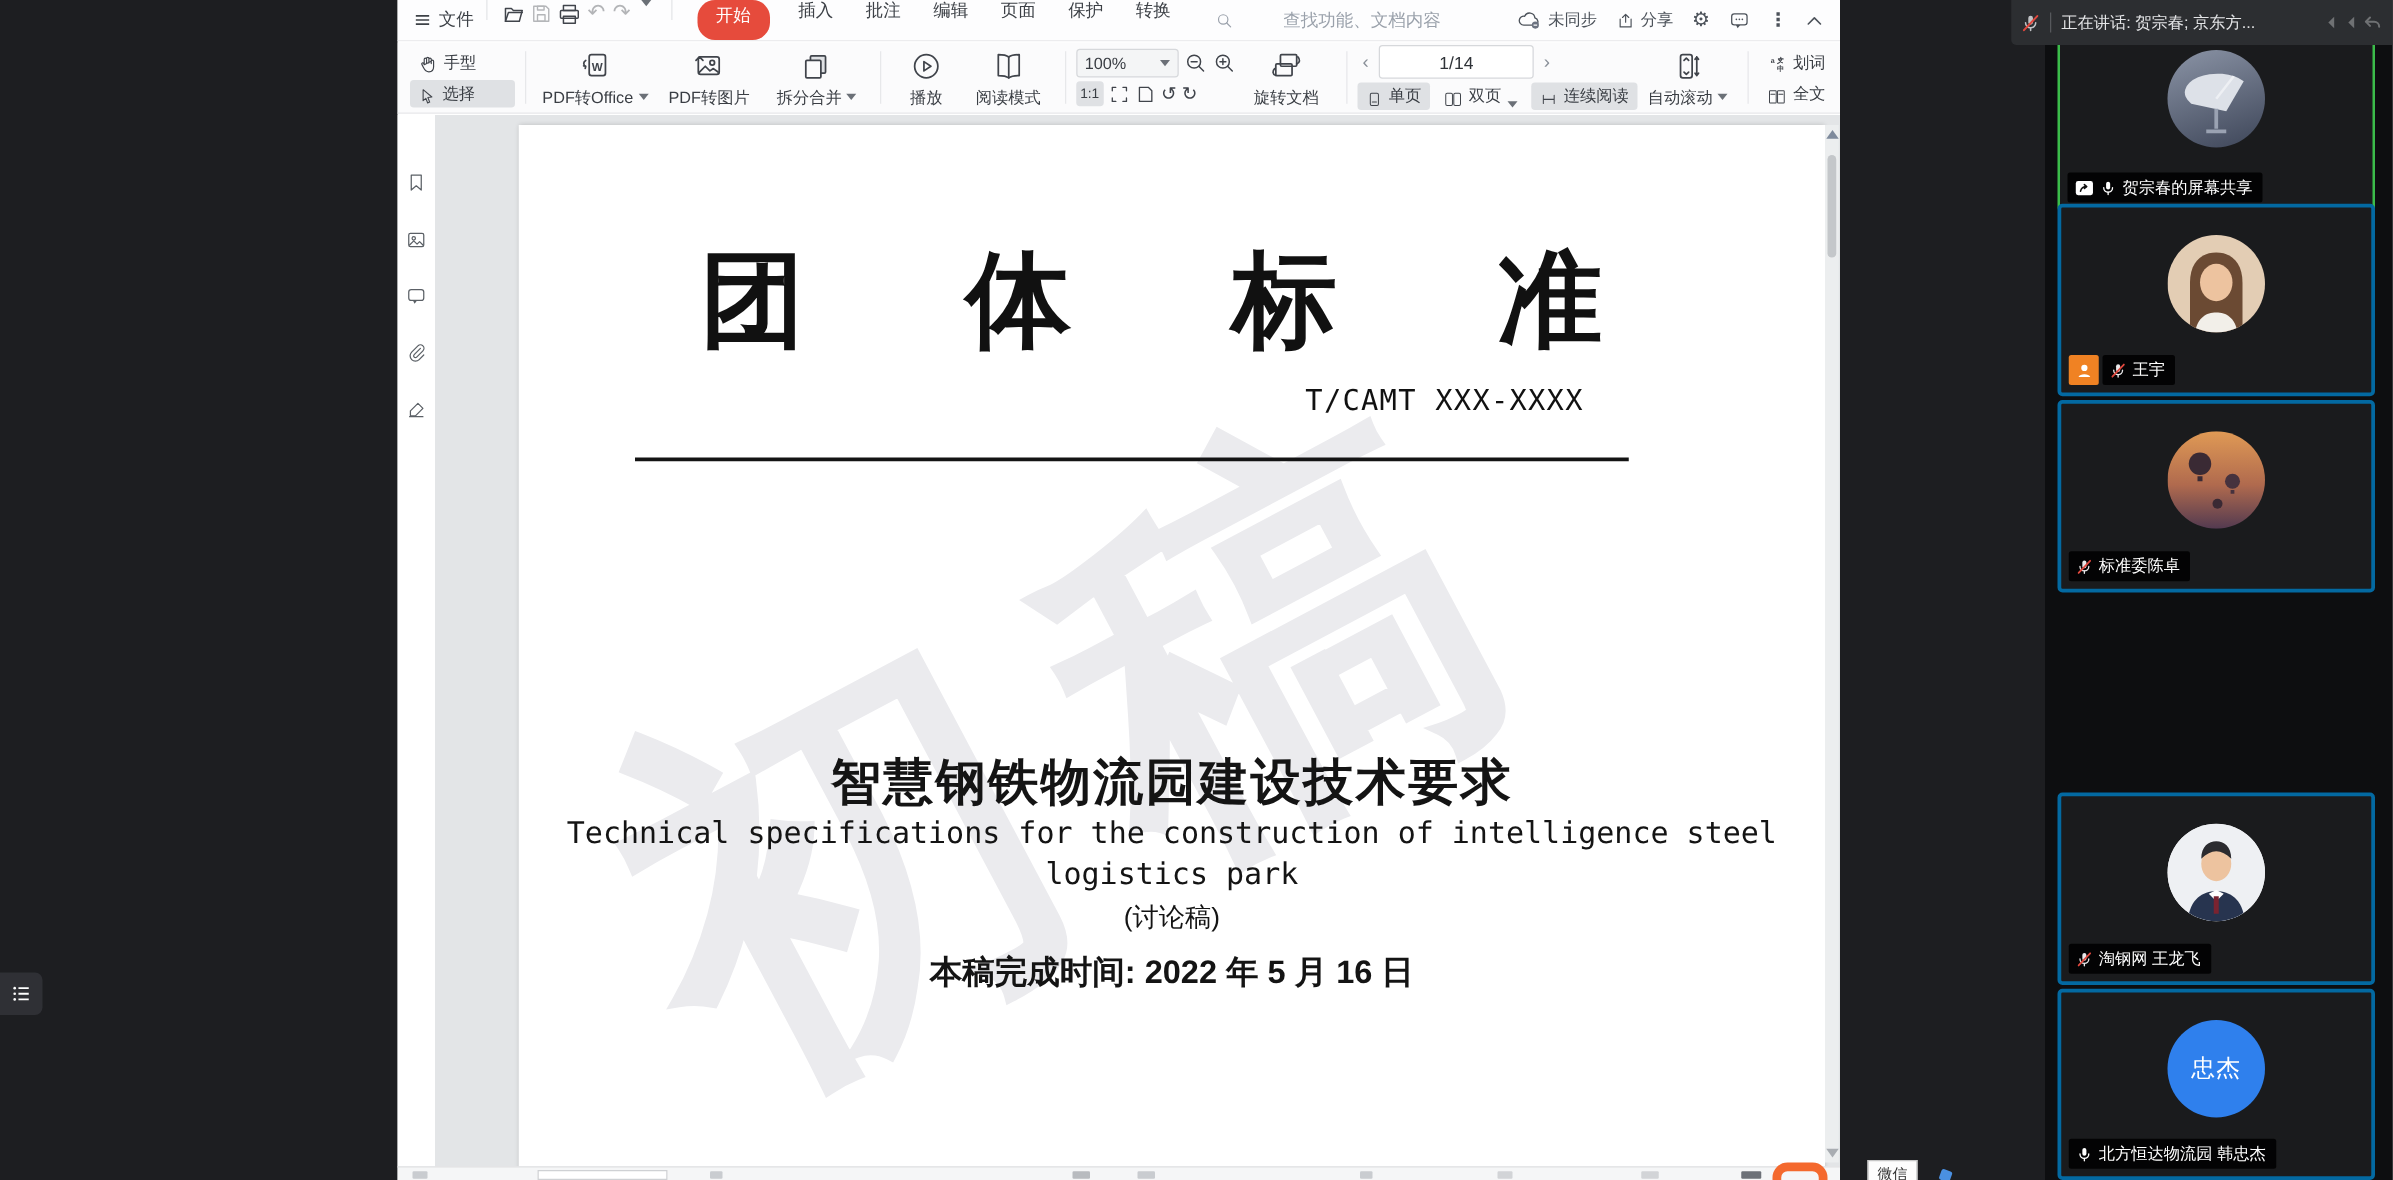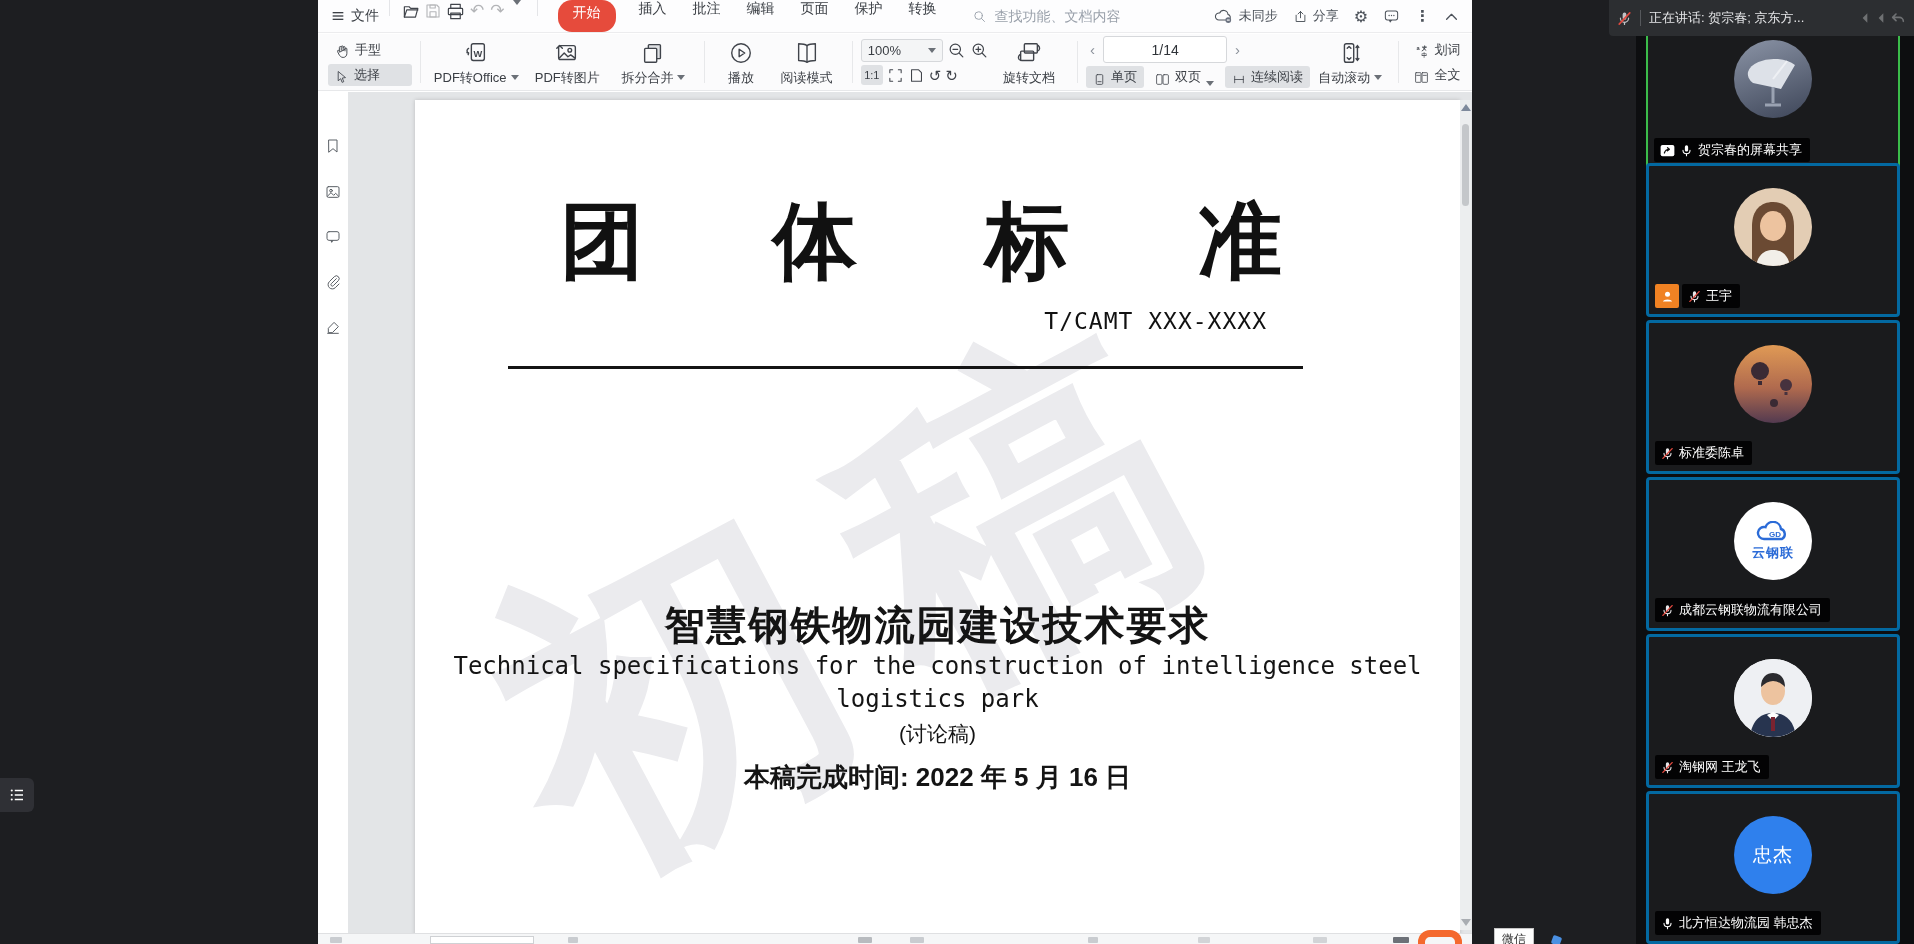--- a/index.html
+++ b/index.html
@@ -13,21 +13,21 @@
   #menubar{position:absolute;left:0;top:0;width:100%;height:33px;background:#fdfdfe;border-bottom:1px solid #ececee;
            display:flex;padding-left:12px;box-sizing:border-box;font-size:14px;color:#3c4046;}
   .mb-item{display:flex;align-items:center;gap:5px;}
   .mb-sep{width:1px;height:16px;background:#e4e5e8;margin:0 10px;}
   .mb-ico{display:inline-flex;align-items:center;justify-content:center;width:22px;height:22px;}
   .faded{opacity:.38;}
   .tab{margin:0 13px;cursor:default;color:#3c4046;}
   .tab.active{background:#e64b3c;color:#fff;border-radius:14px;padding:4px 15px;margin:0 10px;font-weight:500;}
   .caret-down{width:0;height:0;border-left:4px solid transparent;border-right:4px solid transparent;border-top:5px solid #6b7077;display:inline-block;}
   #searchbox{display:flex;align-items:center;gap:6px;margin-left:22px;}
-  #searchbox input{border:none;outline:none;background:transparent;font-size:14px;color:#5a6068;width:165px;}
+  #searchbox input{border:none;outline:none;background:transparent;font-size:14px;color:#5a6068;width:165px;margin-left:32px;}
   #searchbox input::placeholder{color:#9aa1ab;}
   #mb-right{margin-left:auto;display:flex;align-items:center;gap:15px;padding-right:14px;color:#4c525a;}
   .mb-label{font-size:13px;color:#4c525a;}
 
   
   #ribbon{position:absolute;left:0;top:34px;width:100%;height:57px;background:#fbfbfc;border-bottom:1px solid #e7e8ea;
           display:flex;align-items:stretch;box-sizing:border-box;padding-left:10px;}
   .vsep{width:1px;background:#e7e8ea;margin:7px 8px;}
   .rcol{display:flex;flex-direction:column;justify-content:center;gap:3px;}
   .rrow{display:flex;align-items:center;gap:4px;}
@@ -555,36 +555,20 @@
     </div>
     <div class="plabel">
       <svg width="13" height="13" viewBox="0 0 24 24" style="color:#e8e8ea;">
           <use href="#ic-mic"></use>
           <use href="#ic-slash"></use>
         </svg>
       <span class="nm">标准委陈卓</span>
     </div>
   </div>
 
-  <div class="tile" style="top:477px;">
-    <div class="avatar logo-circle">
-      <svg width="34" height="22" viewBox="0 0 34 22">
-        <path d="M8 18a6 6 0 1 1 1.5-11.8A8 8 0 0 1 25 8a5.5 5.5 0 0 1 1 10z" fill="none" stroke="#2b6bd7" stroke-width="2.4"></path>
-        <text x="13" y="16" font-size="8" fill="#2b6bd7" font-weight="bold">GD</text>
-      </svg>
-      <span class="logo-cn">云钢联</span>
-    </div>
-    <div class="plabel">
-      <svg width="13" height="13" viewBox="0 0 24 24" style="color:#e8e8ea;">
-          <use href="#ic-mic"></use>
-          <use href="#ic-slash"></use>
-        </svg>
-      <span class="nm">成都云钢联物流有限公司</span>
-    </div>
-  </div>
 
   <div class="tile" style="top:634px;">
     <div class="avatar" style="background:#f2f3f5;">
       <svg width="78" height="78" viewBox="0 0 78 78">
         <rect width="78" height="78" fill="#eef0f3"></rect>
         <ellipse cx="39" cy="32" rx="12" ry="14" fill="#edc39f"></ellipse>
         <path d="M27 28c0-10 6-14 12-14s12 4 12 14c-4-4-8-6-12-6s-8 2-12 6z" fill="#2b2b2f"></path>
         <path d="M16 78c2-18 12-24 23-24s21 6 23 24z" fill="#27344f"></path>
         <path d="M33 56l6 6 6-6-6-3z" fill="#fff"></path>
         <rect x="37" y="58" width="4" height="14" fill="#7a2330"></rect>

